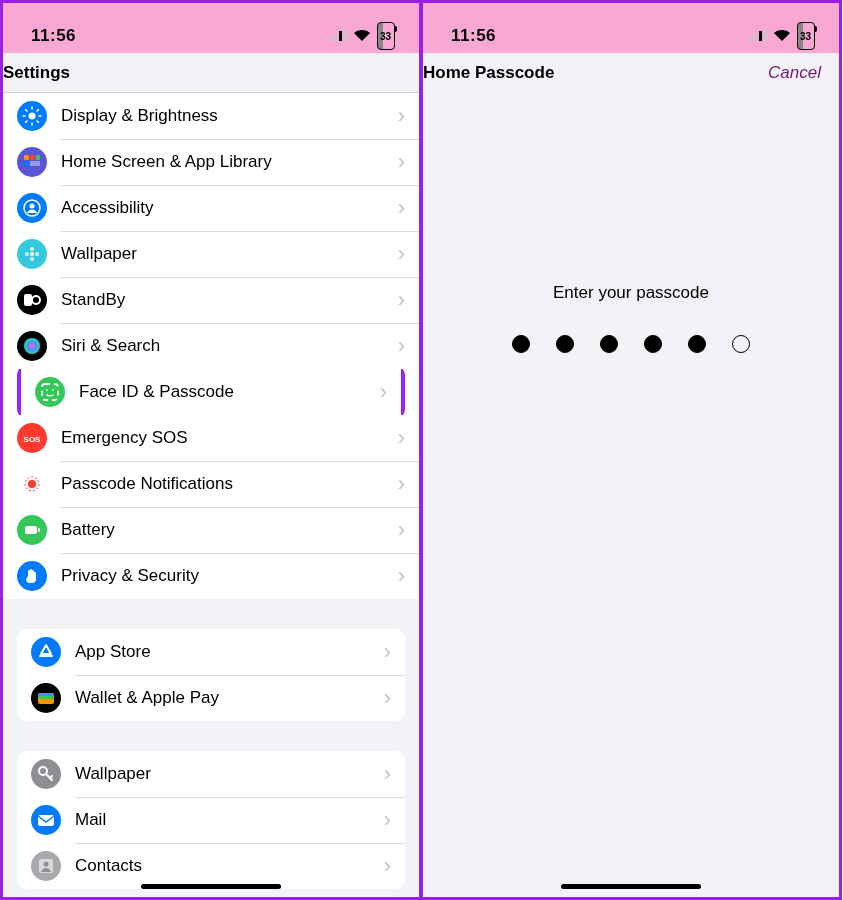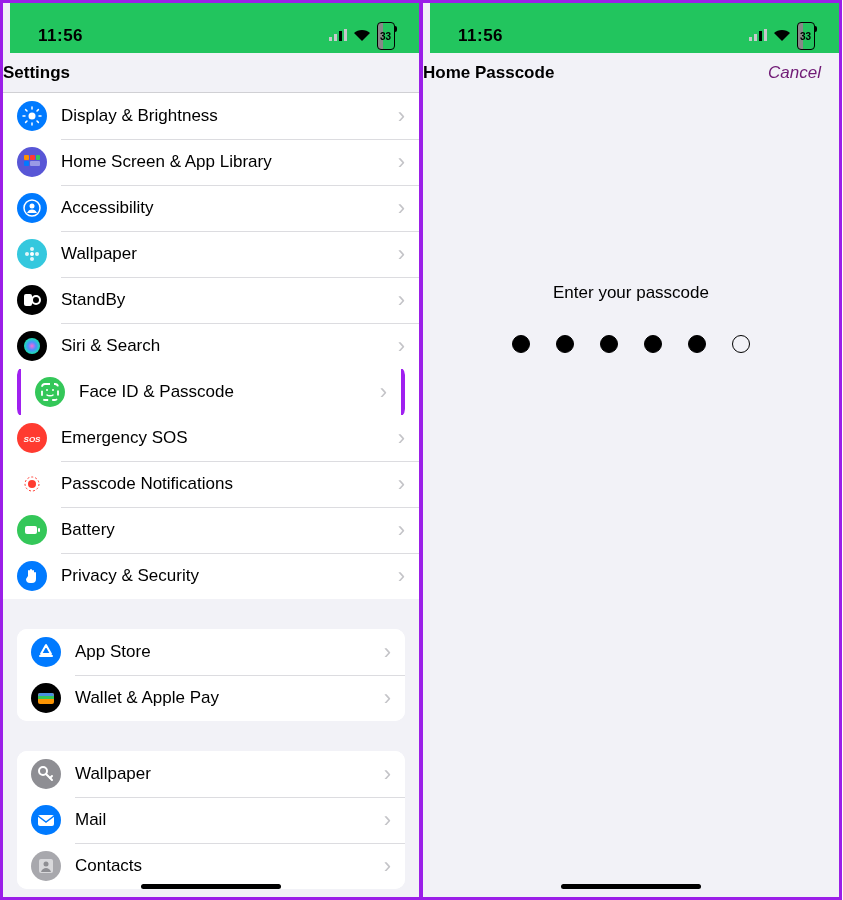--- a/index.html
+++ b/index.html
@@ -21,22 +21,21 @@
     .phone.left { border-right-width: 2px; }
     .phone.right { border-left-width: 2px; }
 
     
     .statusbar {
       height: 50px;
       display: flex;
       align-items: center;
       justify-content: space-between;
       padding: 16px 24px 0 28px;
-      background: #22c55e;
-      margin-left: 7px;
+      background: #f9a8d4;
     }
     .time { font-size: 17px; font-weight: 600; letter-spacing: 0.5px; }
     .status-icons { display: flex; gap: 6px; align-items: center; }
     .cell-icon, .wifi-icon, .batt-wrap { display: inline-flex; }
     .batt-wrap {
       font-size: 10px; font-weight: 700;
       border: 1.5px solid #000; border-radius: 4px;
       padding: 0 3px 0 2px; height: 28px;
       align-items: center; position: relative;
       background: linear-gradient(to right, #888 0%, #888 33%, transparent 33%);
@@ -84,21 +83,21 @@
     }
     .group.inset .row { padding-left: 14px; }
     .row + .row::before {
       content: ""; position: absolute; left: 58px; right: 0; top: 0;
       height: 0.5px; background: #dcdce0;
     }
     .group.flush .row + .row::before { left: 58px; }
     .icon {
       width: 30px; height: 30px; border-radius: 15px;
       display: flex; align-items: center; justify-content: center;
-      margin-right: 14px; flex-shrink: 0; font-style: italic;
+      margin-right: 14px; flex-shrink: 0;
     }
     .label { font-size: 17px; color: #000; flex: 1; }
     .chev { color: #c4c4c8; font-size: 22px; font-weight: 300; }
 
     .highlight-ring {
       border: 4px solid #a020f0;
       border-radius: 10px;
       margin: -4px 14px -4px 14px;
     }
 

